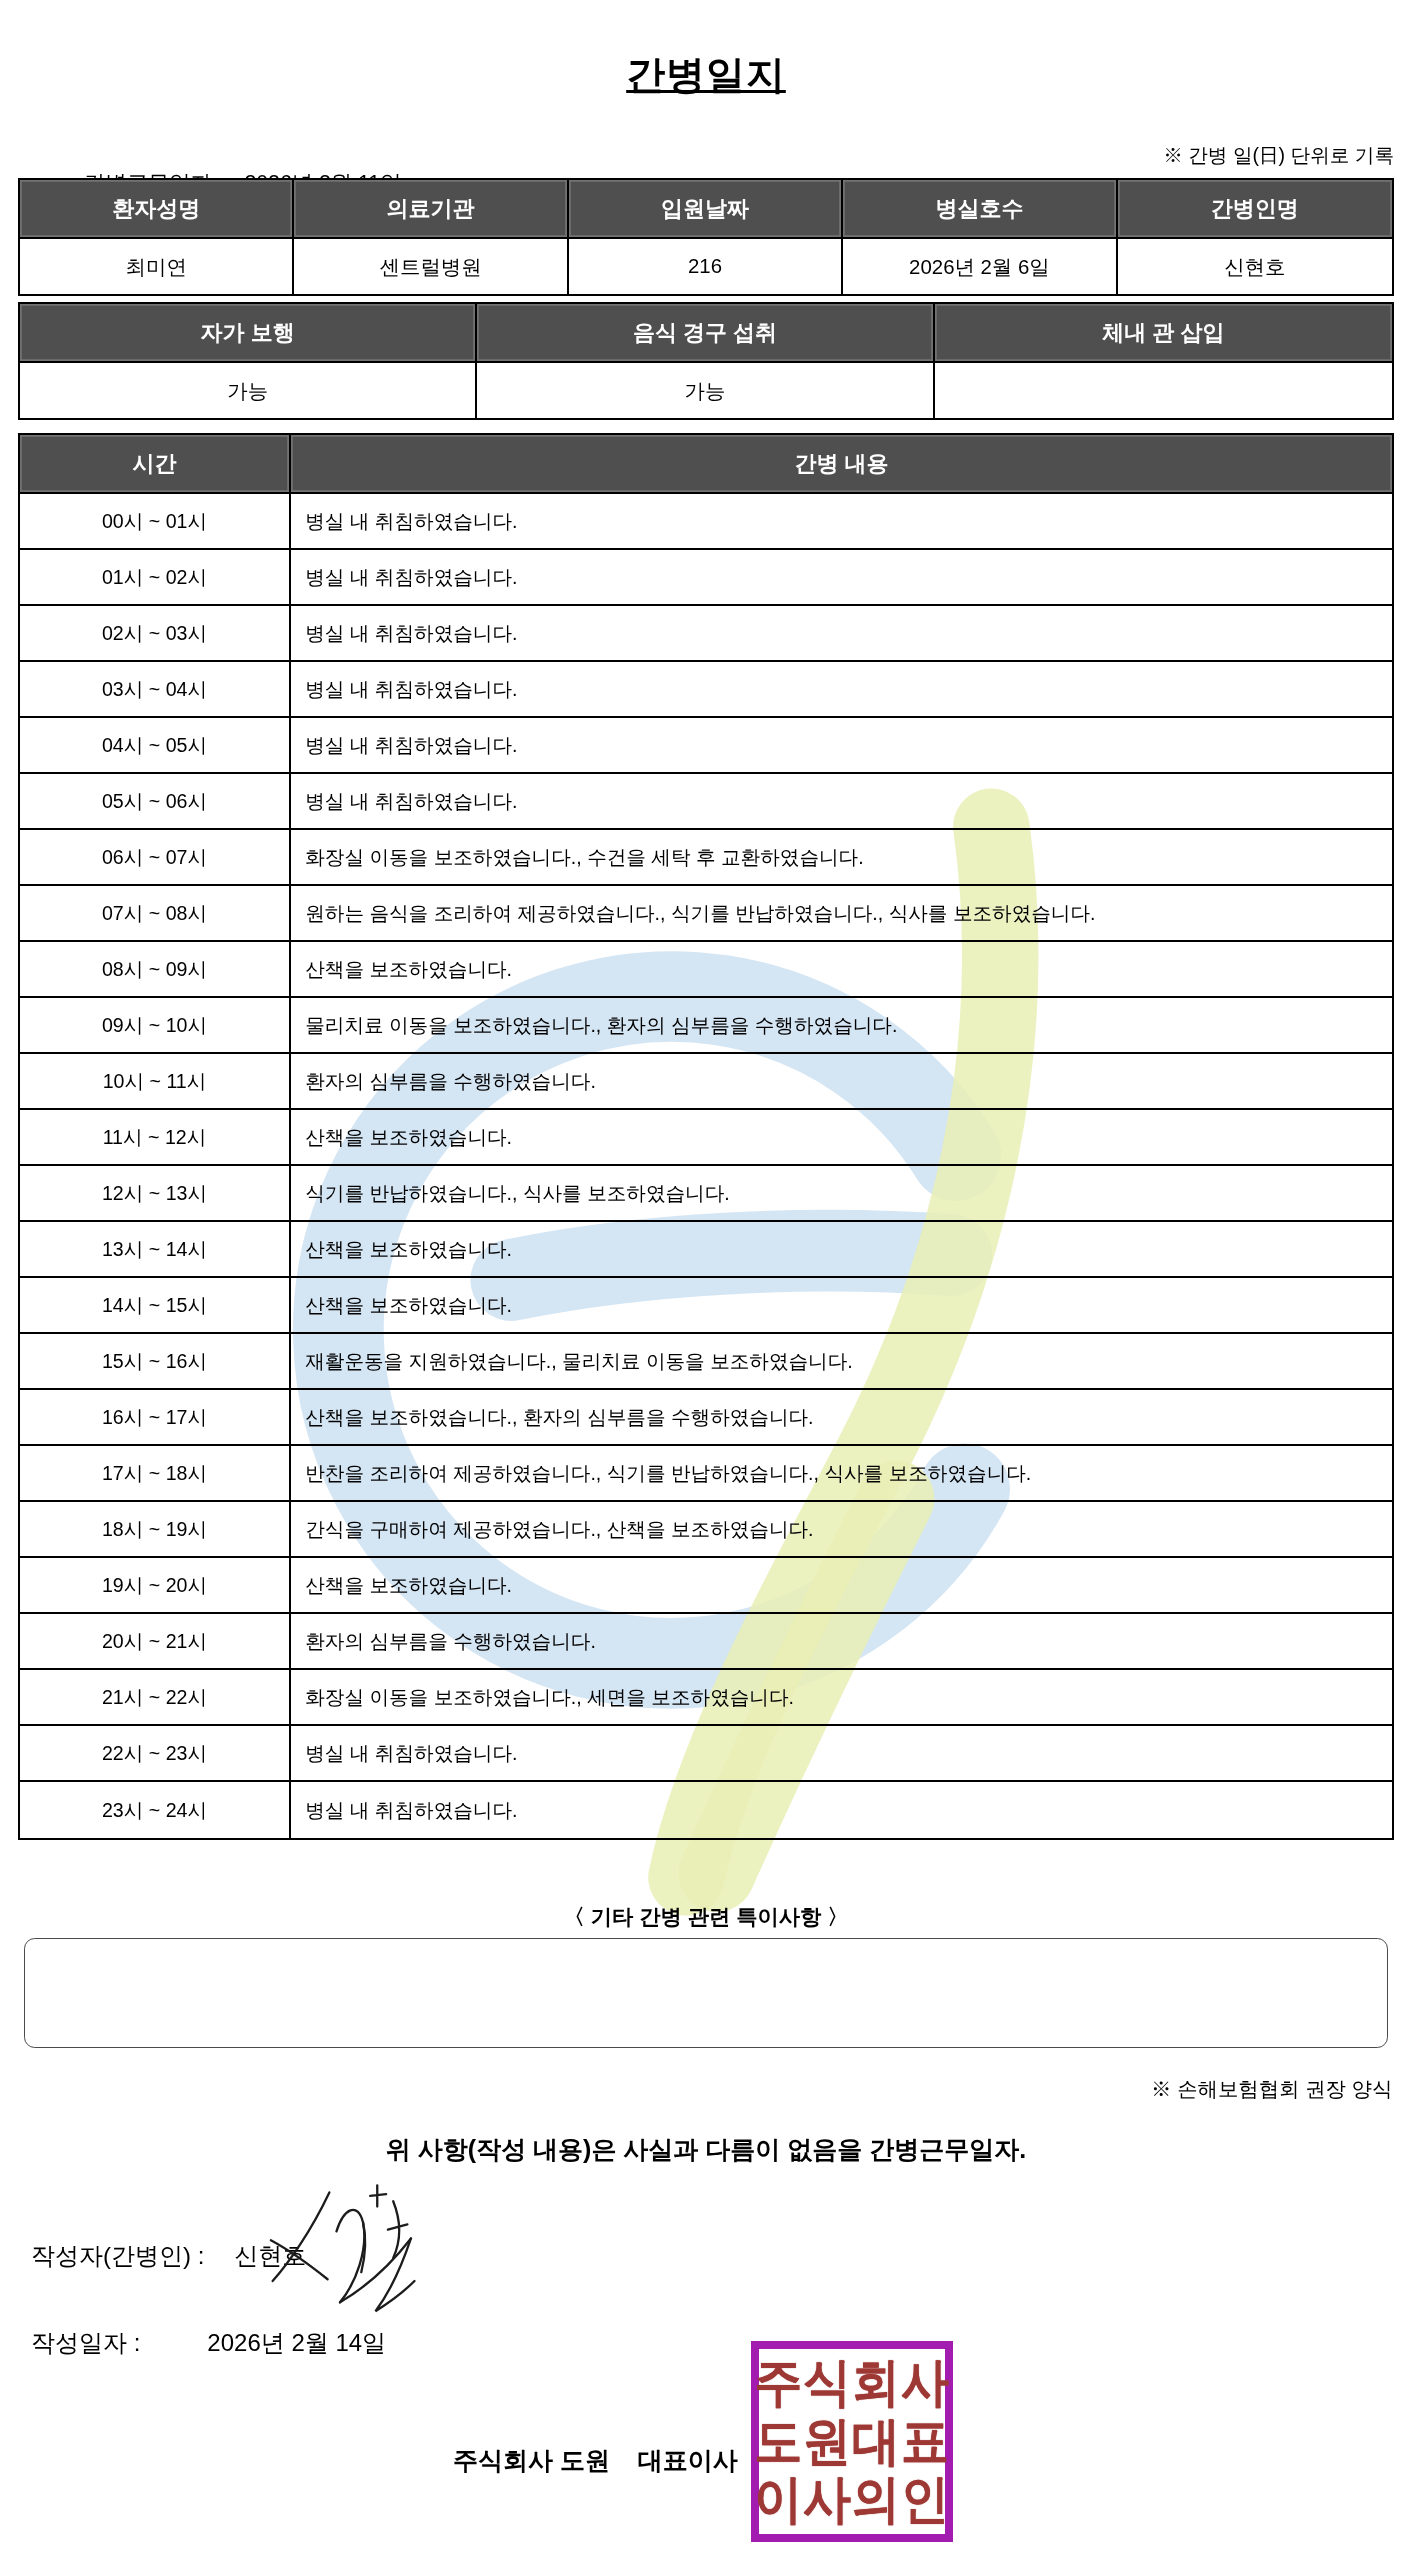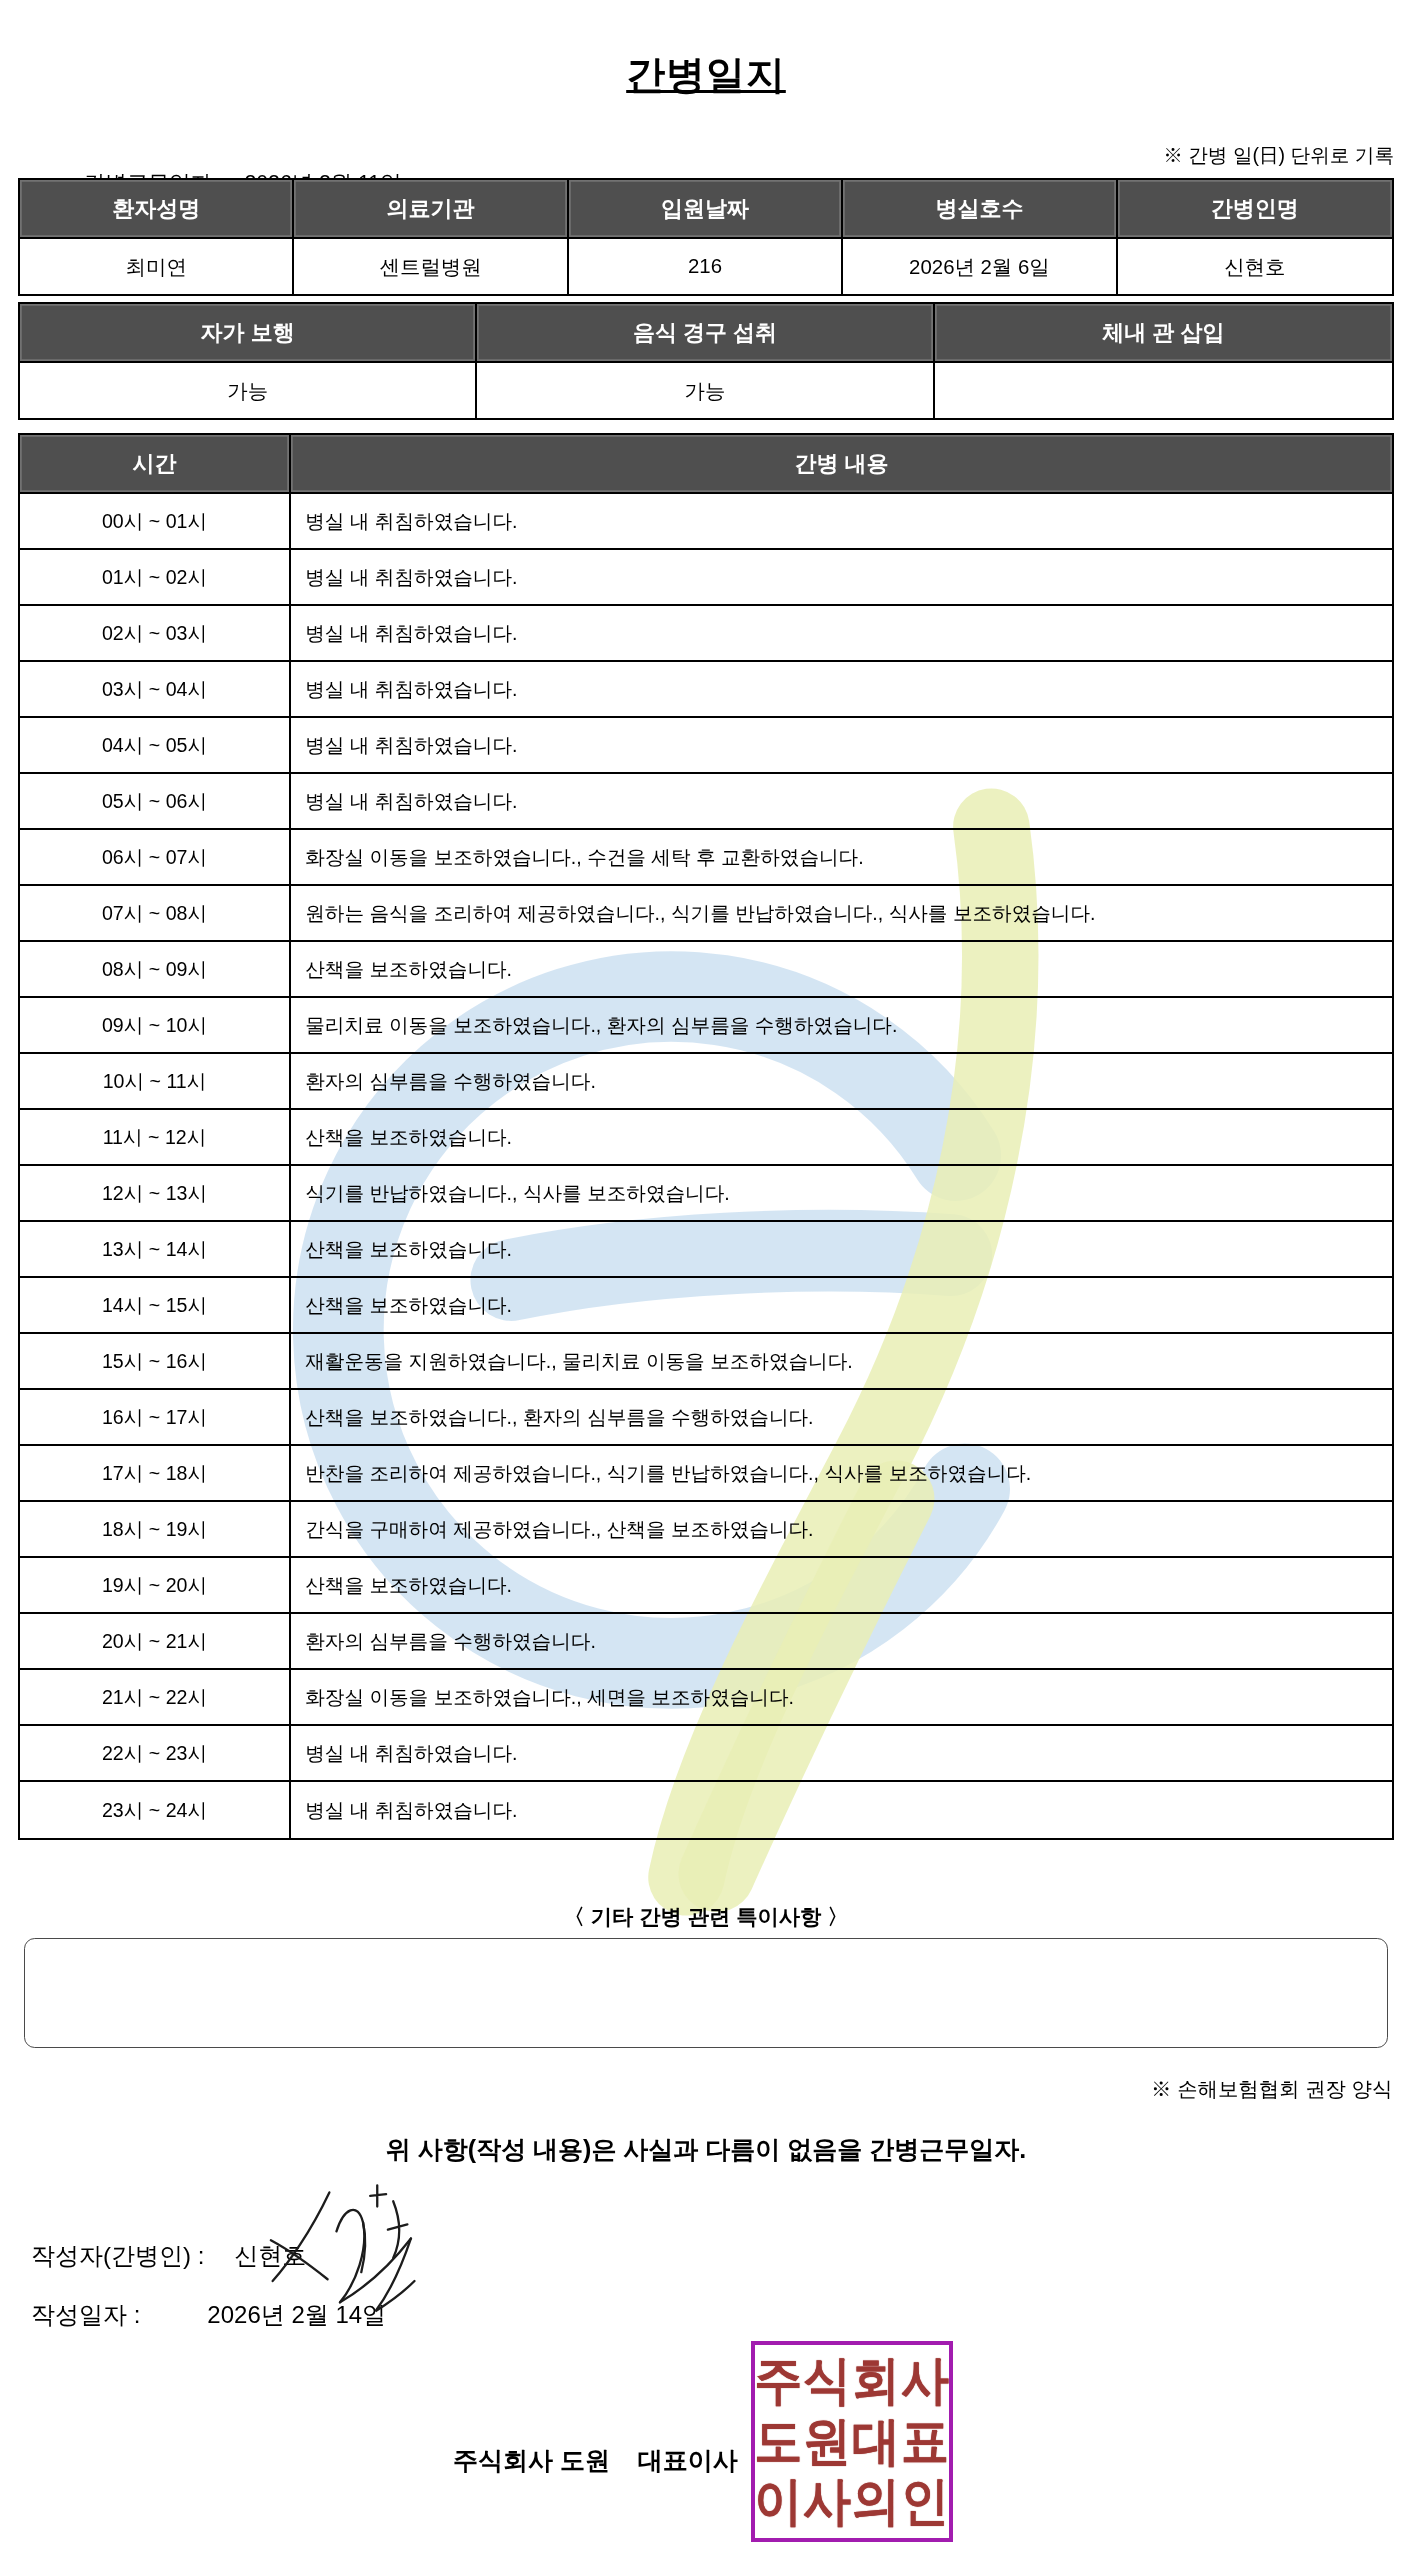--- a/index.html
+++ b/index.html
@@ -56,27 +56,27 @@
     position:absolute;top:2075px;right:19.6px;font-size:20.4px;text-align:right;
   }
   .confirm-line{
     position:absolute;top:2133px;left:0;width:100%;text-align:center;
     font-size:25px;font-weight:700;
   }
   .writer-line{position:absolute;top:2240px;left:31px;font-size:24px;display:flex;align-items:baseline;}
   .writer-line .name{margin-left:30px;}
   .sig{position:absolute;left:262px;top:2176px;z-index:2;}
   .date-line{position:absolute;top:2299px;left:31px;font-size:24px;display:flex;align-items:baseline;gap:40px;}
-  .date-line .val{margin-left:27px;}
+  .date-line .val{margin-left:27px;margin-top:28px;}
   .company-line{
     position:absolute;top:2444px;left:453px;font-size:25px;font-weight:700;white-space:pre;
   }
   .stamp{
     position:absolute;left:751px;top:2341px;width:202px;height:201px;
-    border:4px solid #a21caf;box-sizing:border-box;
+    border:8px solid #a21caf;box-sizing:border-box;
     display:flex;flex-direction:column;justify-content:space-evenly;align-items:center;
     background:#fff;
   }
   .stamp .sline{
     color:#9d3834;font-size:48px;font-weight:800;line-height:1.0;
     letter-spacing:0.9px;transform:scaleY(1.08);
     text-shadow:0 0 0.9px #9d3834;
     white-space:nowrap;
   }
 </style>

